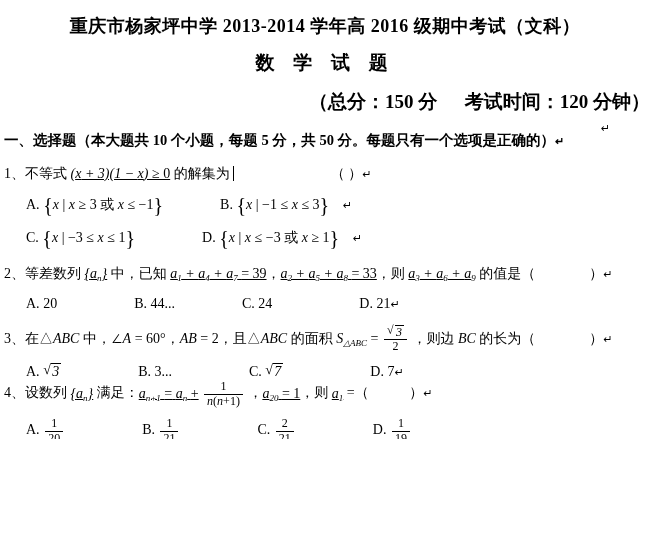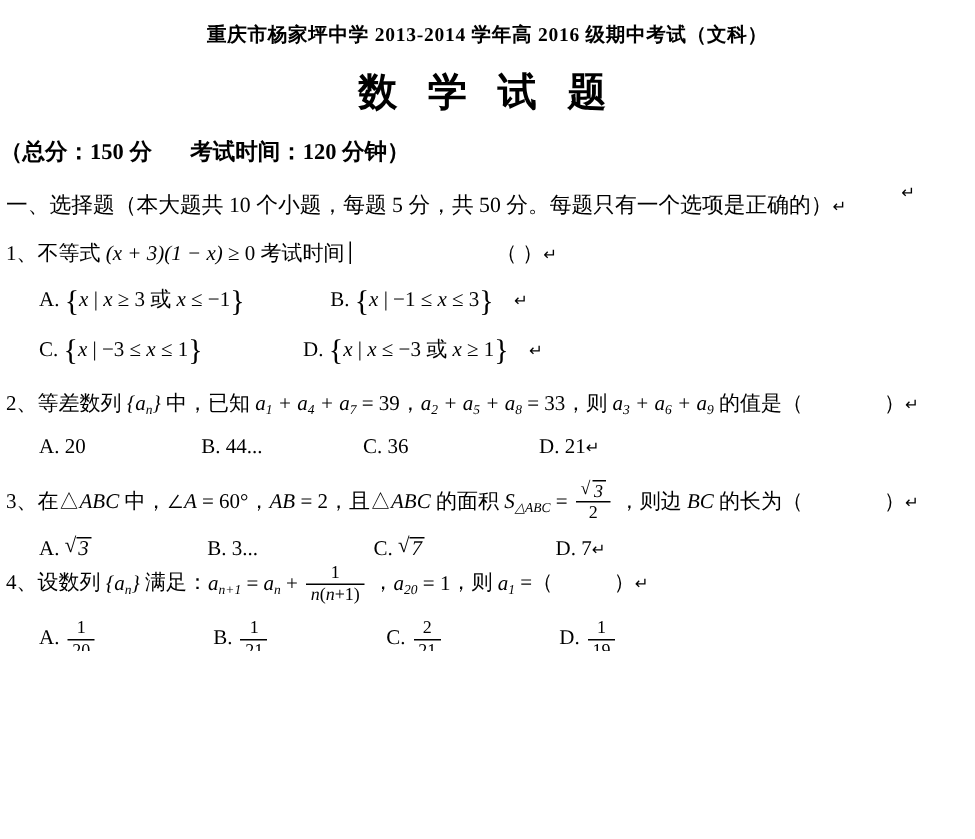--- a/index.html
+++ b/index.html
@@ -17,48 +17,48 @@
   .page {
     position: relative;
     width: 650px;
     height: 559px;
     padding: 0;
   }
   .title {
     text-align: center;
     font-family: "Liberation Serif", serif;
     font-weight: bold;
-    font-size: 13px;
+    font-size: 18px;
     letter-spacing: 0.5px;
     margin-top: 14px;
     white-space: nowrap;
   }
   .subtitle {
     text-align: center;
     font-weight: bold;
-    font-size: 26px;
+    font-size: 19px;
     letter-spacing: 7px;
     margin-top: 12px;
   }
   .scoreline {
-    text-align: left;
-    font-weight: bold;
-    font-size: 15px;
+    text-align: right;
+    font-weight: bold;
+    font-size: 19px;
     margin-top: 13px;
   }
   .scoreline .gap { display:inline-block; width: 18px; }
   .caret-mark {
     position: absolute;
     right: 40px;
     top: 108px;
     font-size: 11px;
     color: #000;
   }
   .section-head {
-    font-weight: normal;
+    font-weight: bold;
     font-size: 14.5px;
     margin: 16px 0 0 4px;
   }
   .q {
     margin: 13px 0 0 4px;
     font-size: 14px;
     line-height: 1.5;
     white-space: nowrap;
   }
   .opts {
@@ -67,21 +67,21 @@
     white-space: nowrap;
   }
   .opt {
     display: inline-block;
   }
   .lbl { font-family: "Liberation Serif", serif; }
   i, .it {
     font-style: italic;
     font-family: "Liberation Serif", serif;
   }
-  .mth { font-style: italic; font-family: "Liberation Serif", serif; }
+  .mth { font-style: italic; font-family: "Liberation Serif", serif; text-decoration: underline; }
   .up { font-style: normal; }
   sub {
     font-size: 9px;
     font-style: italic;
     vertical-align: -3px;
   }
   .set {
     display: inline-block;
     font-size: 14px;
   }
@@ -148,21 +148,21 @@
 
   <div class="caret-mark">↵</div>
 
   <div class="section-head">
     <span>一、选择题（本大题共 10 个小题，每题 5 分，共 50 分。每题只有一个选项是正确的）</span><span class="pilcrow">↵</span>
   </div>
 
   <div class="q">
     <span>1、</span><span>不等式</span>
     <span class="mth">(<i>x</i> + 3)(1 − <i>x</i>) <span class="up">≥ 0</span></span>
-    <span>考试时间</span><span class="cursor"></span>
+    <span>的解集为</span><span class="cursor"></span>
     <span class="smallgap"></span><span class="smallgap"></span><span class="smallgap"></span><span class="smallgap"></span><span class="smallgap"></span><span class="smallgap"></span><span class="smallgap"></span><span class="smallgap"></span><span class="smallgap"></span>
     <span>（        ）</span><span class="pilcrow">↵</span>
   </div>
 
   <div class="opts">
     <span class="opt">
       <span class="lbl">A.</span>
       <span class="set"><span class="brace">{</span><i>x</i> | <i>x</i> ≥ 3 或 <i>x</i> ≤ −1<span class="brace">}</span></span>
     </span>
     <span class="smallgap"></span><span class="smallgap"></span><span class="smallgap"></span><span class="smallgap"></span><span class="smallgap"></span>
@@ -188,21 +188,21 @@
 
   <div class="q">
     <span>2、</span>等差数列 <span class="mth">{<i>a</i><sub>n</sub>}</span> 中，已知 <span class="mth"><i>a</i><sub>1</sub> + <i>a</i><sub>4</sub> + <i>a</i><sub>7</sub> <span class="up">= 39</span></span>，<span class="mth"><i>a</i><sub>2</sub> + <i>a</i><sub>5</sub> + <i>a</i><sub>8</sub> <span class="up">= 33</span></span>，则 <span class="mth"><i>a</i><sub>3</sub> + <i>a</i><sub>6</sub> + <i>a</i><sub>9</sub></span> 的值是（<span class="blank-paren">&nbsp;&nbsp;&nbsp;&nbsp;</span>）<span class="pilcrow">↵</span>
   </div>
 
   <div class="opts">
     <span class="opt"><span class="lbl">A.</span> <span>20</span></span>
     <span class="smallgap"></span><span class="smallgap"></span><span class="smallgap"></span><span class="smallgap"></span><span class="smallgap"></span><span class="smallgap"></span><span class="smallgap"></span>
     <span class="opt"><span class="lbl">B.</span> <span>44</span><span class="dots">...</span></span>
     <span class="smallgap"></span><span class="smallgap"></span><span class="smallgap"></span><span class="smallgap"></span><span class="smallgap"></span><span class="smallgap"></span>
-    <span class="opt"><span class="lbl">C.</span> <span>36</span></span>
+    <span class="opt"><span class="lbl">C.</span> <span>24</span></span>
     <span class="smallgap"></span><span class="smallgap"></span><span class="smallgap"></span><span class="smallgap"></span><span class="smallgap"></span><span class="smallgap"></span><span class="smallgap"></span><span class="smallgap"></span>
     <span class="opt"><span class="lbl">D.</span> <span>21</span></span><span class="pilcrow">↵</span>
   </div>
 
   <div class="q">
     <span>3、</span>在<span class="tri">△</span><i>ABC</i> 中，∠<i>A</i> = 60°，<i>AB</i> = 2，且<span class="tri">△</span><i>ABC</i> 的面积 <i>S</i><sub>△ABC</sub> =
     <span class="frac"><span class="num"><span class="sqrt"><span class="bar">3</span></span></span><span class="den">2</span></span>
     ，则边 <i>BC</i> 的长为（<span class="blank-paren">&nbsp;&nbsp;&nbsp;&nbsp;</span>）<span class="pilcrow">↵</span>
   </div>
 

